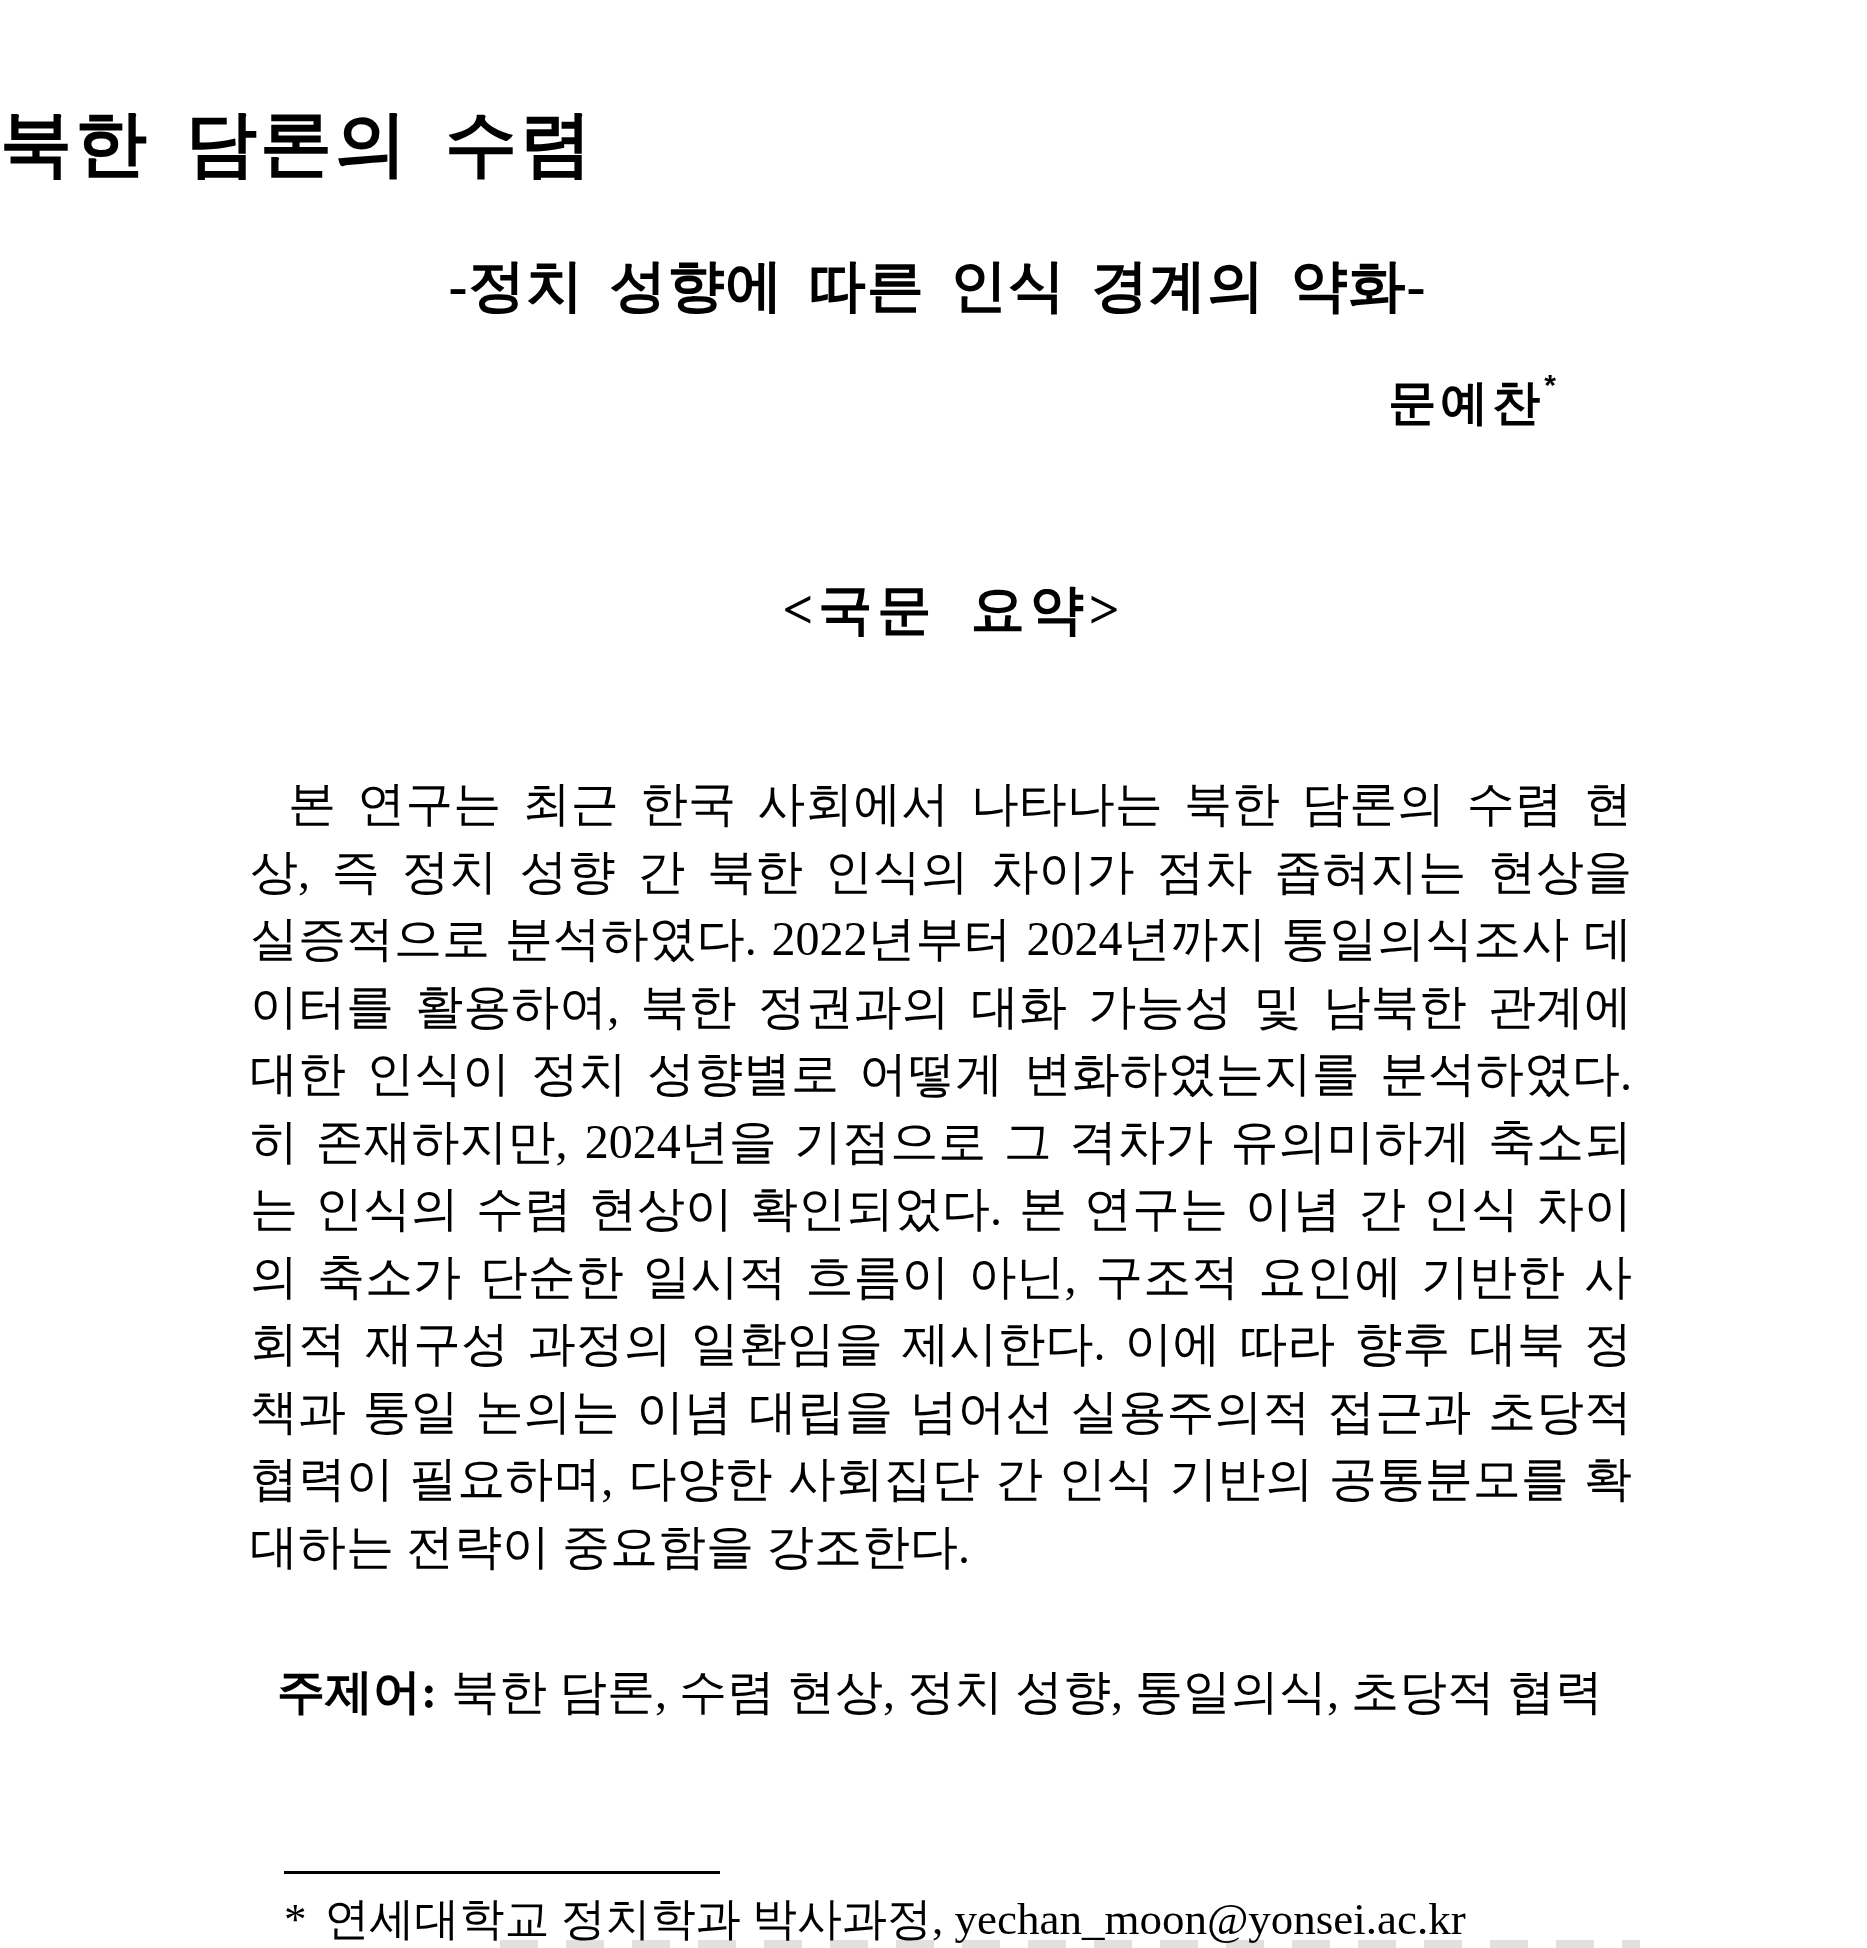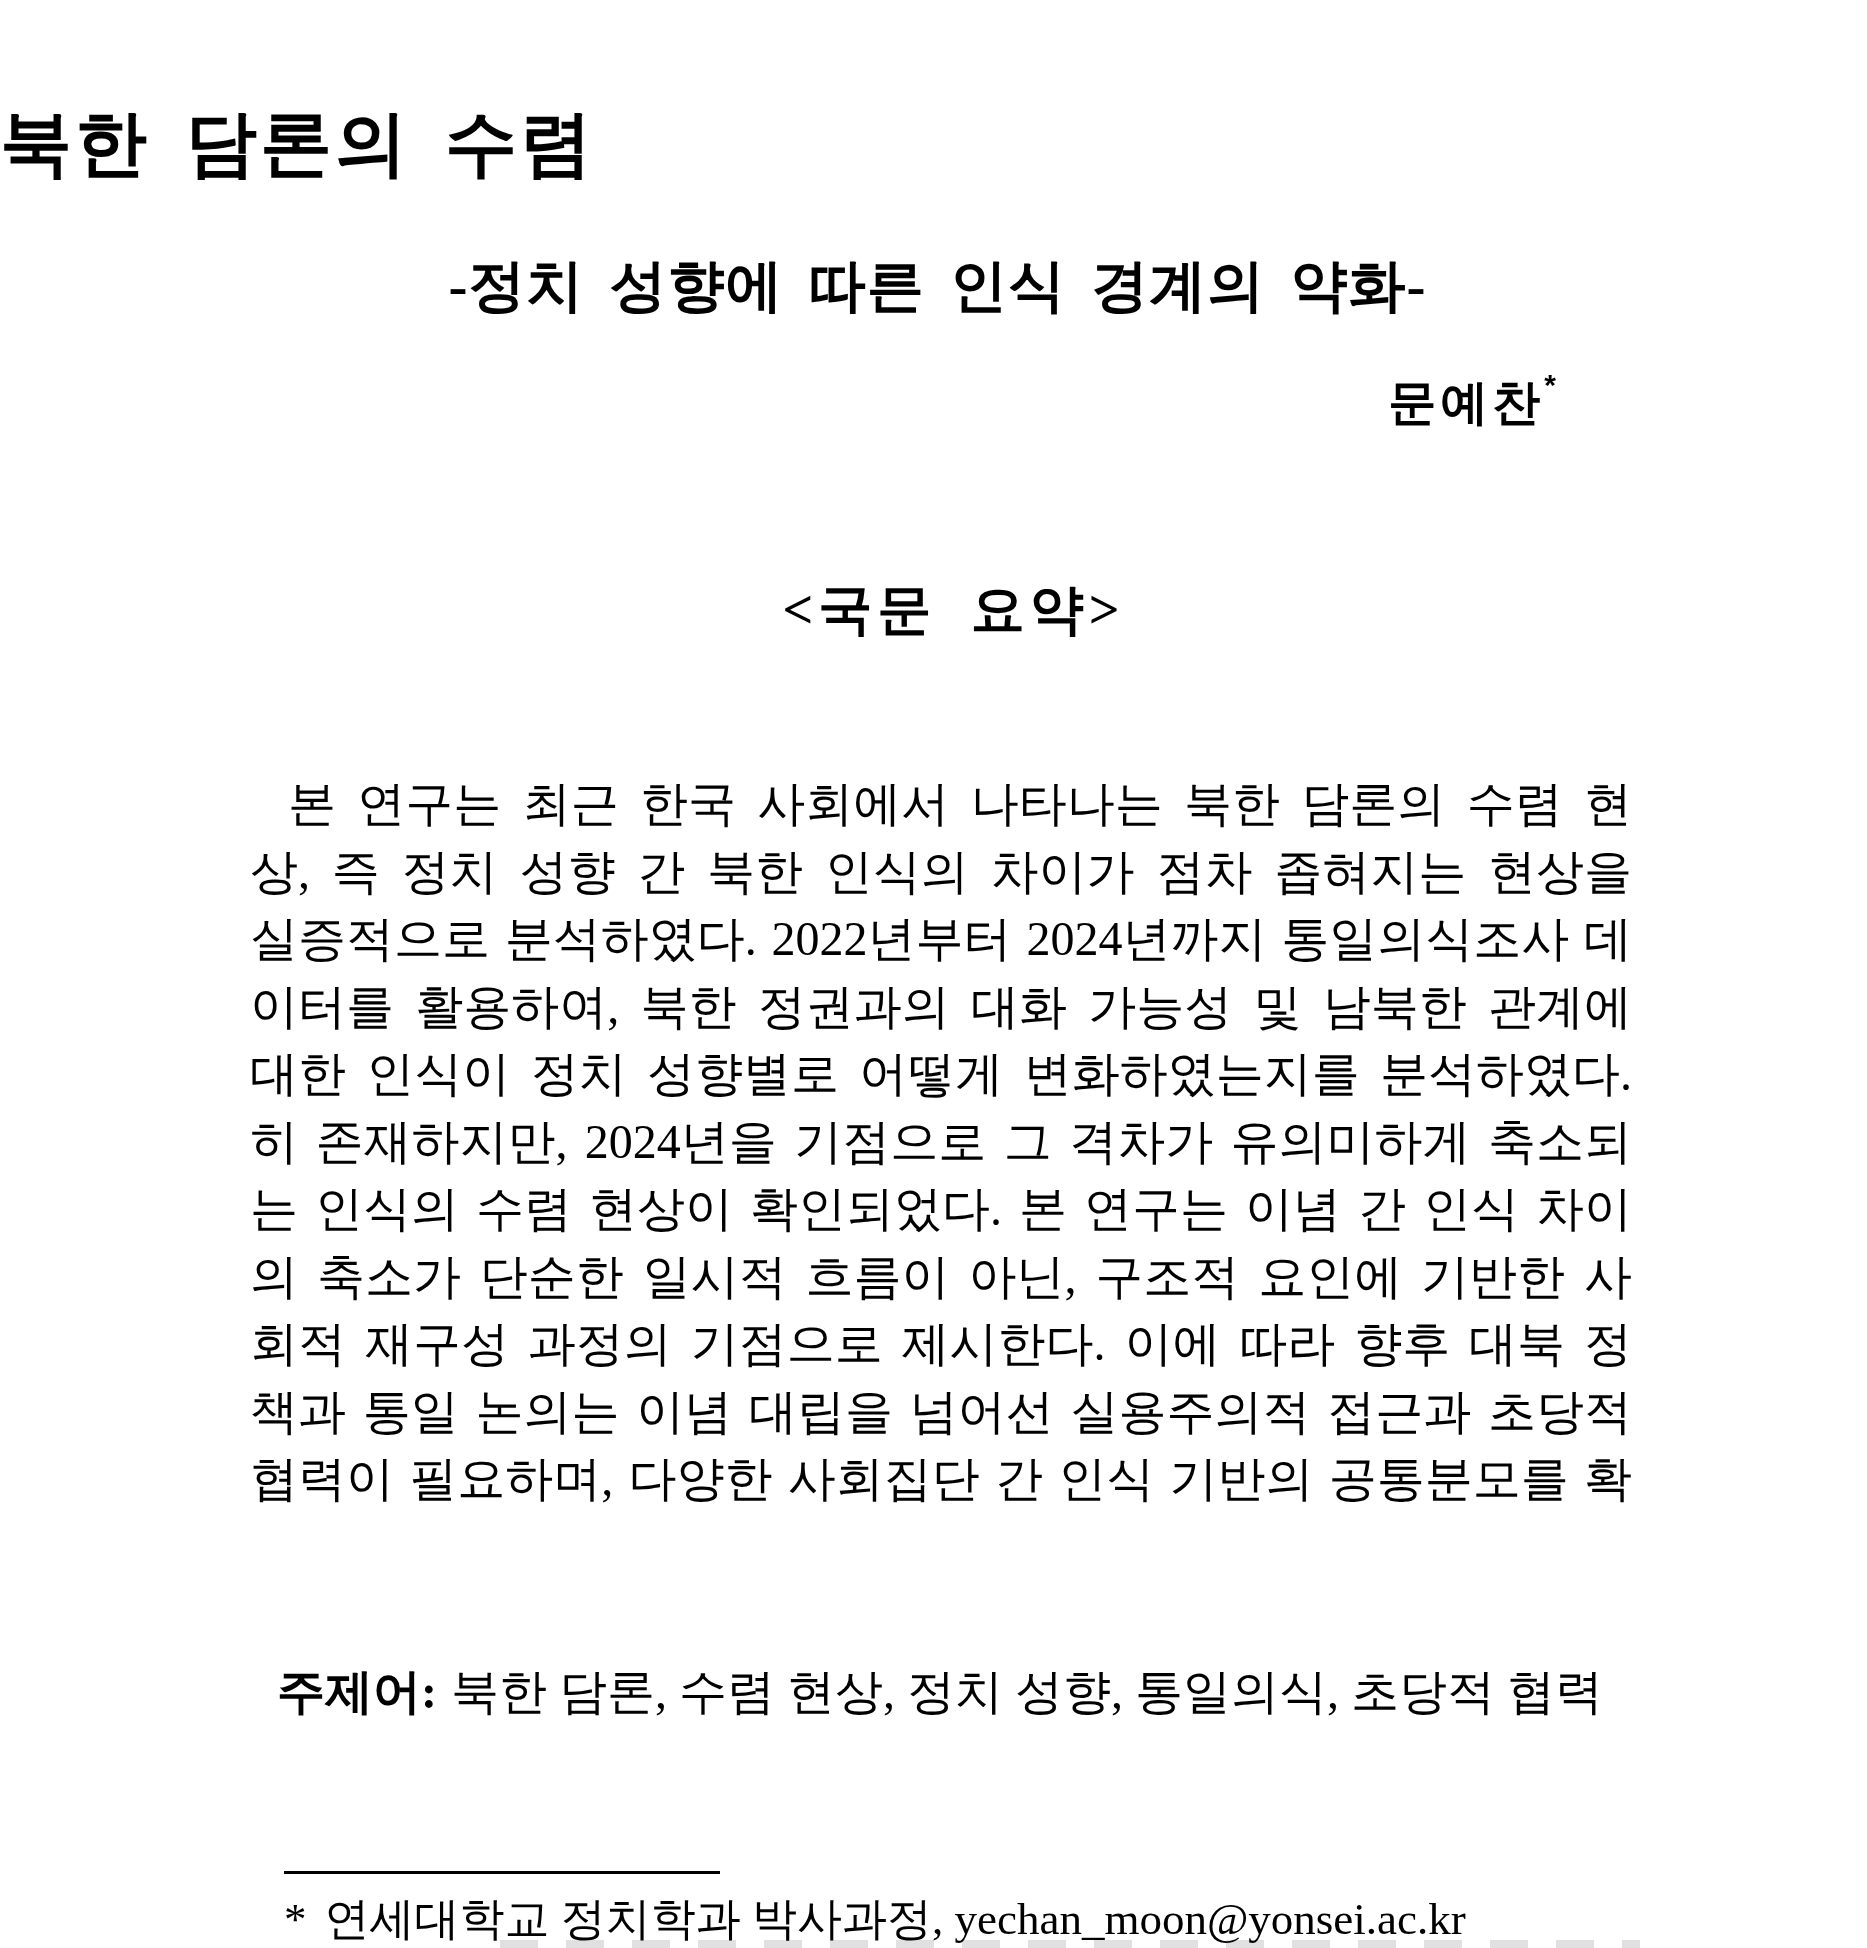--- a/index.html
+++ b/index.html
@@ -153,23 +153,24 @@
 
   <div class="abstract-body" id="abstract-lines">
       <div class="body-line first">본 연구는 최근 한국 사회에서 나타나는 북한 담론의 수렴 현</div>
       <div class="body-line">상, 즉 정치 성향 간 북한 인식의 차이가 점차 좁혀지는 현상을</div>
       <div class="body-line">실증적으로 분석하였다. 2022년부터 2024년까지 통일의식조사 데</div>
       <div class="body-line">이터를 활용하여, 북한 정권과의 대화 가능성 및 남북한 관계에</div>
       <div class="body-line">대한 인식이 정치 성향별로 어떻게 변화하였는지를 분석하였다.</div>
       <div class="body-line">히 존재하지만, 2024년을 기점으로 그 격차가 유의미하게 축소되</div>
       <div class="body-line">는 인식의 수렴 현상이 확인되었다. 본 연구는 이념 간 인식 차이</div>
       <div class="body-line">의 축소가 단순한 일시적 흐름이 아닌, 구조적 요인에 기반한 사</div>
-      <div class="body-line">회적 재구성 과정의 기점으로 제시한다. 이에 따라 향후 대북 정</div>
+      <div class="body-line">회적 재구성 과정의 일환임을 제시한다. 이에 따라 향후 대북 정</div>
       <div class="body-line">책과 통일 논의는 이념 대립을 넘어선 실용주의적 접근과 초당적</div>
       <div class="body-line">협력이 필요하며, 다양한 사회집단 간 인식 기반의 공통분모를 확</div>
+      <div class="body-line last">대하는 전략이 중요함을 강조한다.</div>
     </div>
 
   <div class="keywords">
     <span class="label">주제어:</span><span class="text">북한 담론, 수렴 현상, 정치 성향, 통일의식, 초당적 협력</span>
   </div>
 
   <div class="footnote-rule"></div>
 
   <div class="footnote">
     <span class="fn-marker">*</span><span>연세대학교 정치학과 박사과정, yechan_moon@yonsei.ac.kr</span>

